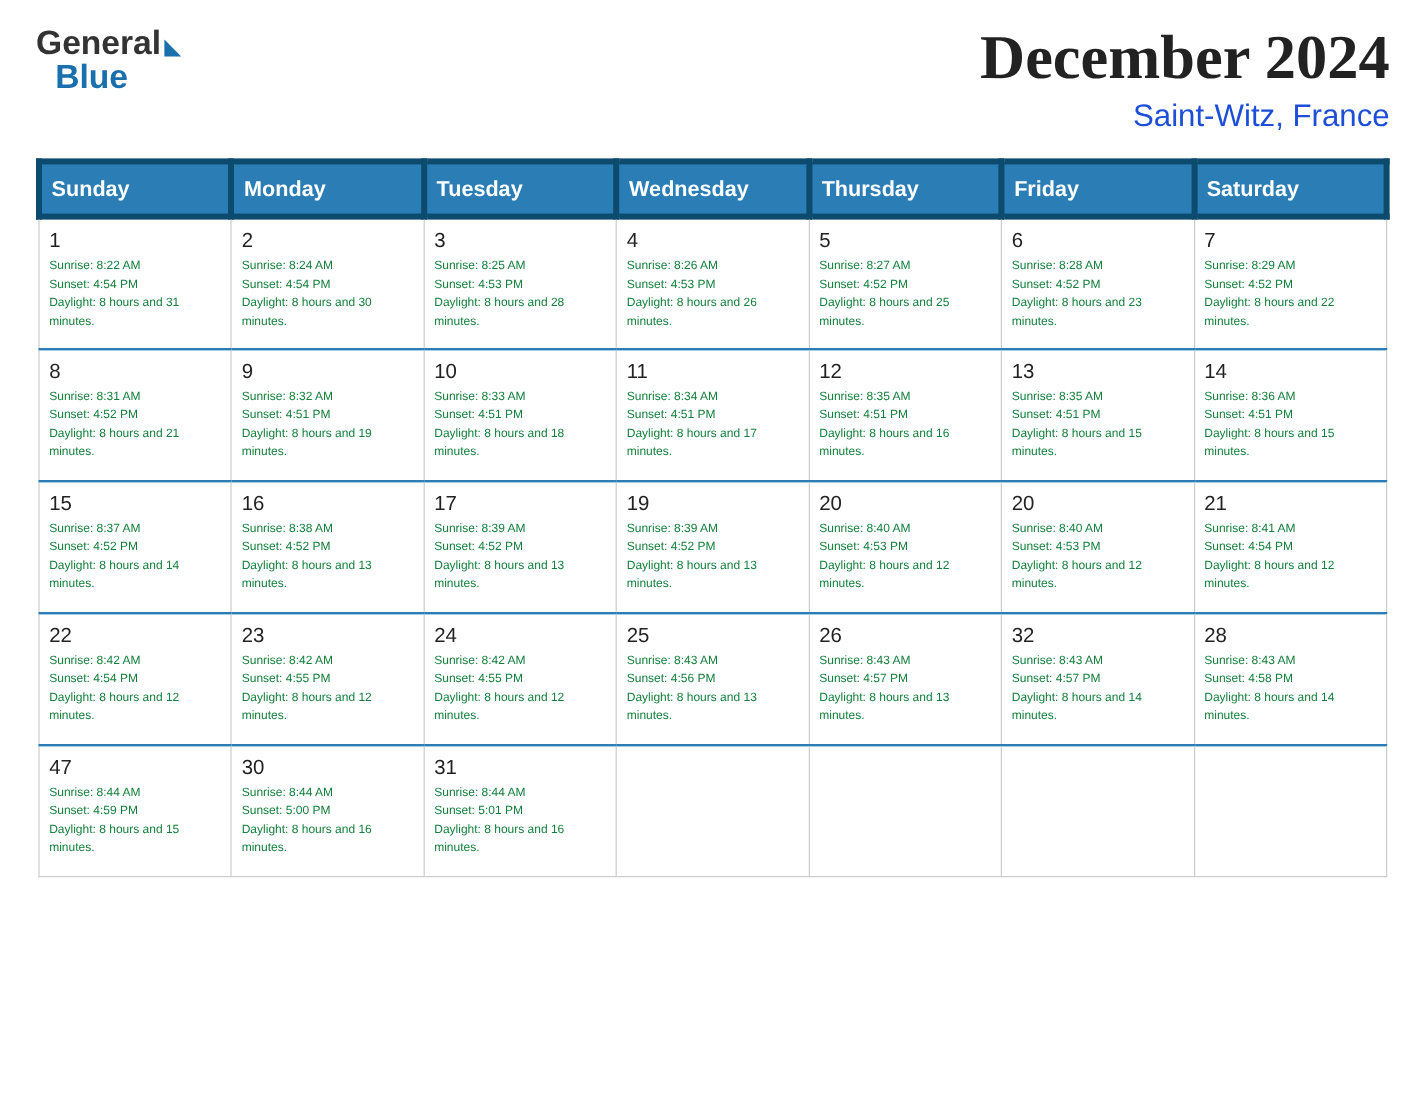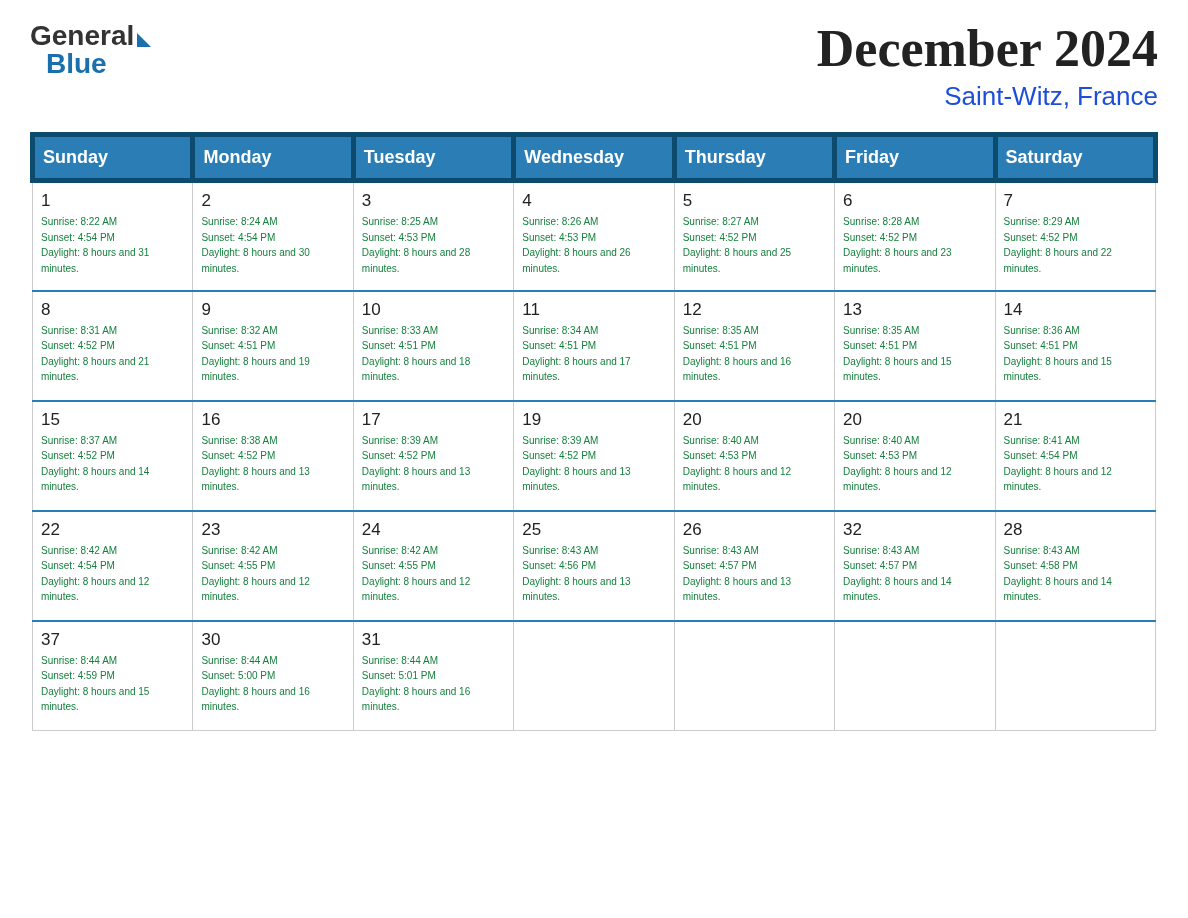--- a/index.html
+++ b/index.html
@@ -248,21 +248,21 @@
           <span class="day-number">32</span>
           <div class="day-info">Sunrise: 8:43 AM<br>Sunset: 4:57 PM<br>Daylight: 8 hours and 14 minutes.</div>
         </td>
         <td>
           <span class="day-number">28</span>
           <div class="day-info">Sunrise: 8:43 AM<br>Sunset: 4:58 PM<br>Daylight: 8 hours and 14 minutes.</div>
         </td>
       </tr>
       <tr>
         <td>
-          <span class="day-number">37</span>
+          <span class="day-number">47</span>
           <div class="day-info">Sunrise: 8:44 AM<br>Sunset: 4:59 PM<br>Daylight: 8 hours and 15 minutes.</div>
         </td>
         <td>
           <span class="day-number">30</span>
           <div class="day-info">Sunrise: 8:44 AM<br>Sunset: 5:00 PM<br>Daylight: 8 hours and 16 minutes.</div>
         </td>
         <td>
           <span class="day-number">31</span>
           <div class="day-info">Sunrise: 8:44 AM<br>Sunset: 5:01 PM<br>Daylight: 8 hours and 16 minutes.</div>
         </td>

